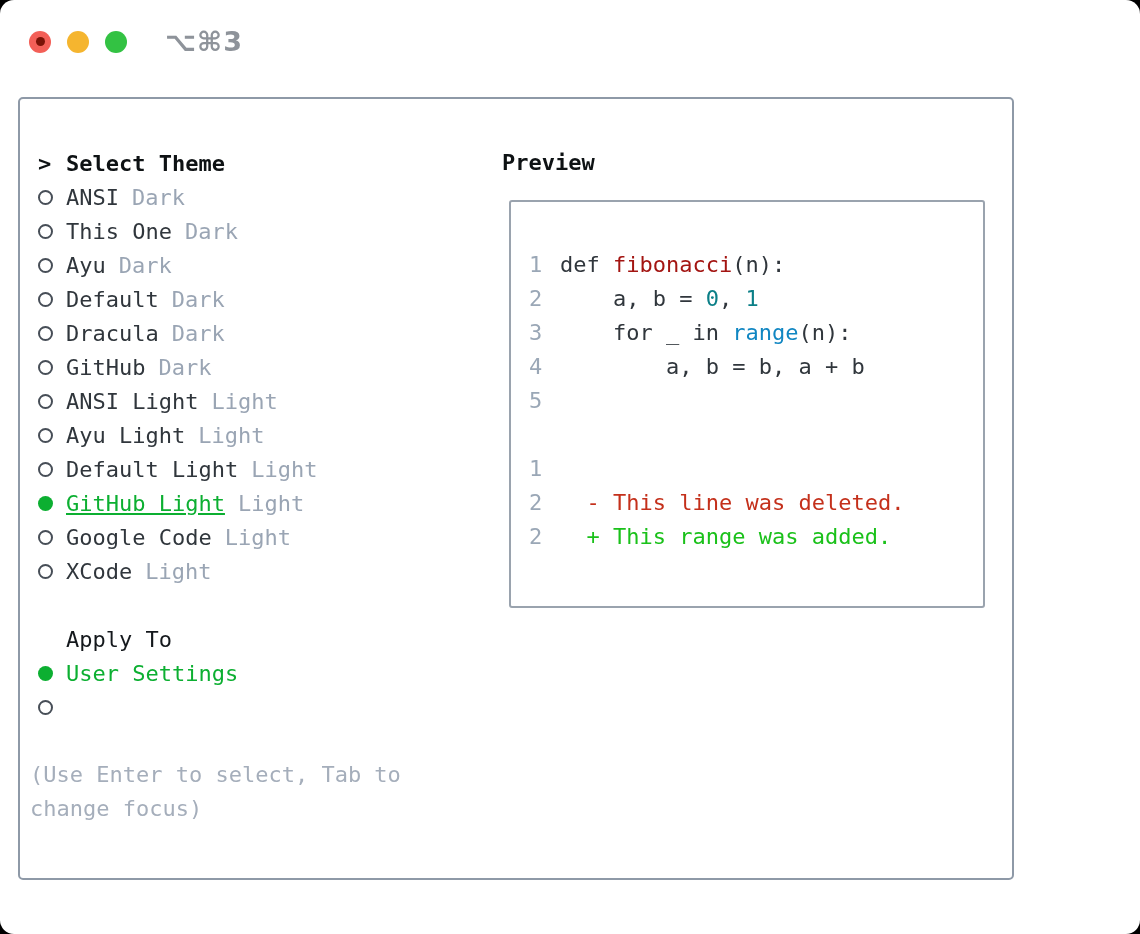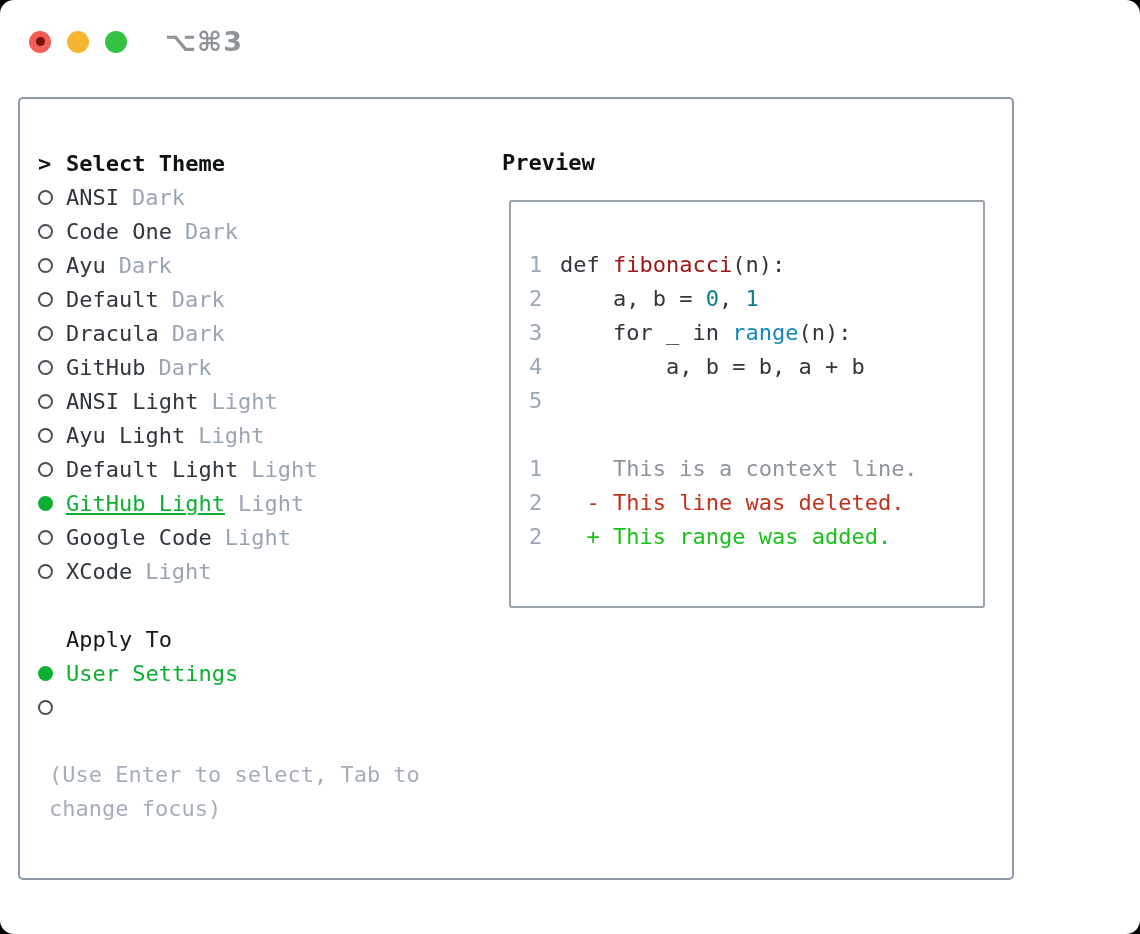--- a/index.html
+++ b/index.html
@@ -30,21 +30,21 @@
   .caret{font-weight:700;color:#0e1214;}
   .circle{width:15px;height:15px;border:2px solid #474e57;border-radius:50%;box-sizing:border-box;}
   .circle.filled{border:none;background:#0caf31;}
   .hdr{font-weight:700;color:#0e1214;}
   .hdr2{color:#14181c;}
   .opt-name{white-space:pre;}
   .opt-variant{color:#9aa5b4;margin-left:13px;white-space:pre;}
   .row.selected .opt-name{color:#0caf31;text-decoration:underline;}
   .row.selected .opt-label{color:#0caf31;}
   .spacer{height:34px;}
-  .hint{padding-left:29px;width:420px;font-size:22px;line-height:34px;color:#a5aebb;margin-top:0;}
+  .hint{padding-left:10px;width:420px;font-size:22px;line-height:34px;color:#a5aebb;margin-top:0;}
 
   
   .preview-title{position:absolute;left:482px;top:47px;height:34px;line-height:34px;
                  font-size:22px;font-weight:700;color:#0e1214;}
   .preview-box{position:absolute;left:489px;top:101px;width:476px;height:408px;
                border:2px solid #9aa3ae;border-radius:3px;box-sizing:border-box;
                padding-top:46px;overflow:hidden;background:#fff;}
   .code-row{display:flex;min-height:34px;line-height:34px;padding-left:18px;font-size:22px;}
   .lineno{width:14px;margin-right:17px;flex-shrink:0;color:#9aa7b6;white-space:pre;}
   .code{white-space:pre;}
@@ -85,21 +85,21 @@
             <span class="marker">
               <span class="circle"></span>
             </span>
             <span class="opt-name">ANSI</span>
             <span class="opt-variant">Dark</span>
           </div>
           <div class="row option-row">
             <span class="marker">
               <span class="circle"></span>
             </span>
-            <span class="opt-name">Code One</span>
+            <span class="opt-name">This One</span>
             <span class="opt-variant">Dark</span>
           </div>
           <div class="row option-row">
             <span class="marker">
               <span class="circle"></span>
             </span>
             <span class="opt-name">Ayu</span>
             <span class="opt-variant">Dark</span>
           </div>
           <div class="row option-row">
@@ -215,21 +215,20 @@
           </div>
           <div class="code-row">
             <span class="lineno">5</span>
           </div>
           <div class="code-row">
             <span class="lineno"></span>
             <span class="code"></span>
           </div>
           <div class="code-row">
             <span class="lineno">1</span>
-            <span class="code"><span class="tk-context">    This is a context line.</span></span>
           </div>
           <div class="code-row">
             <span class="lineno">2</span>
             <span class="code"><span class="tk-deleted">  - This line was deleted.</span></span>
           </div>
           <div class="code-row">
             <span class="lineno">2</span>
             <span class="code"><span class="tk-added">  + This range was added.</span></span>
           </div>
         </div>

